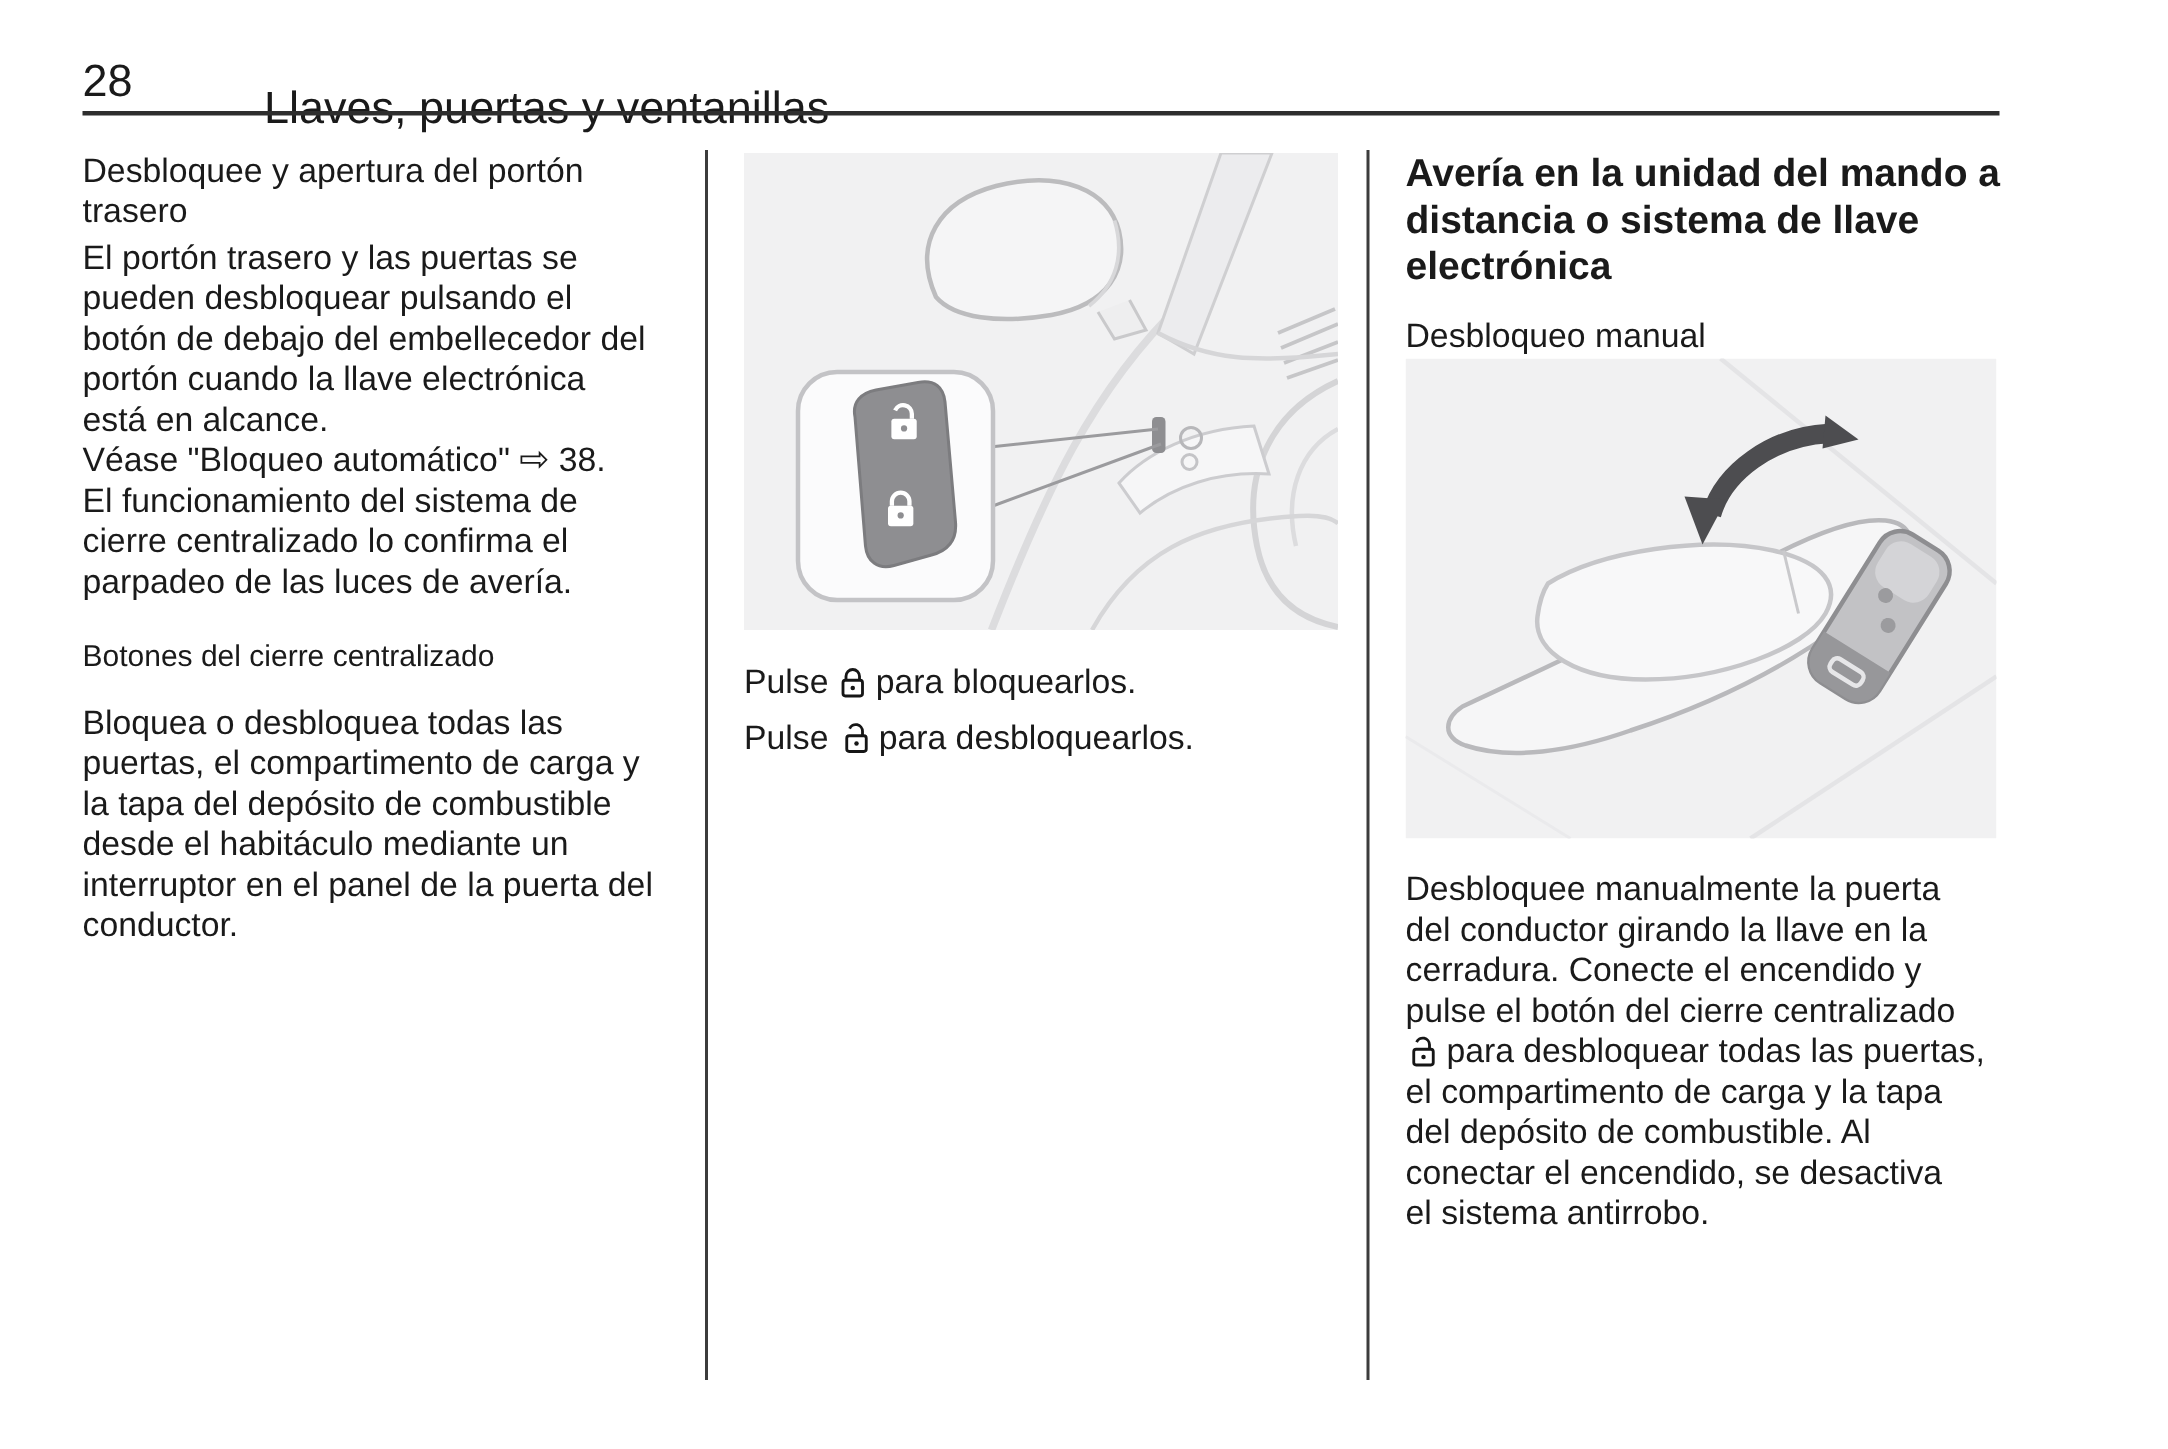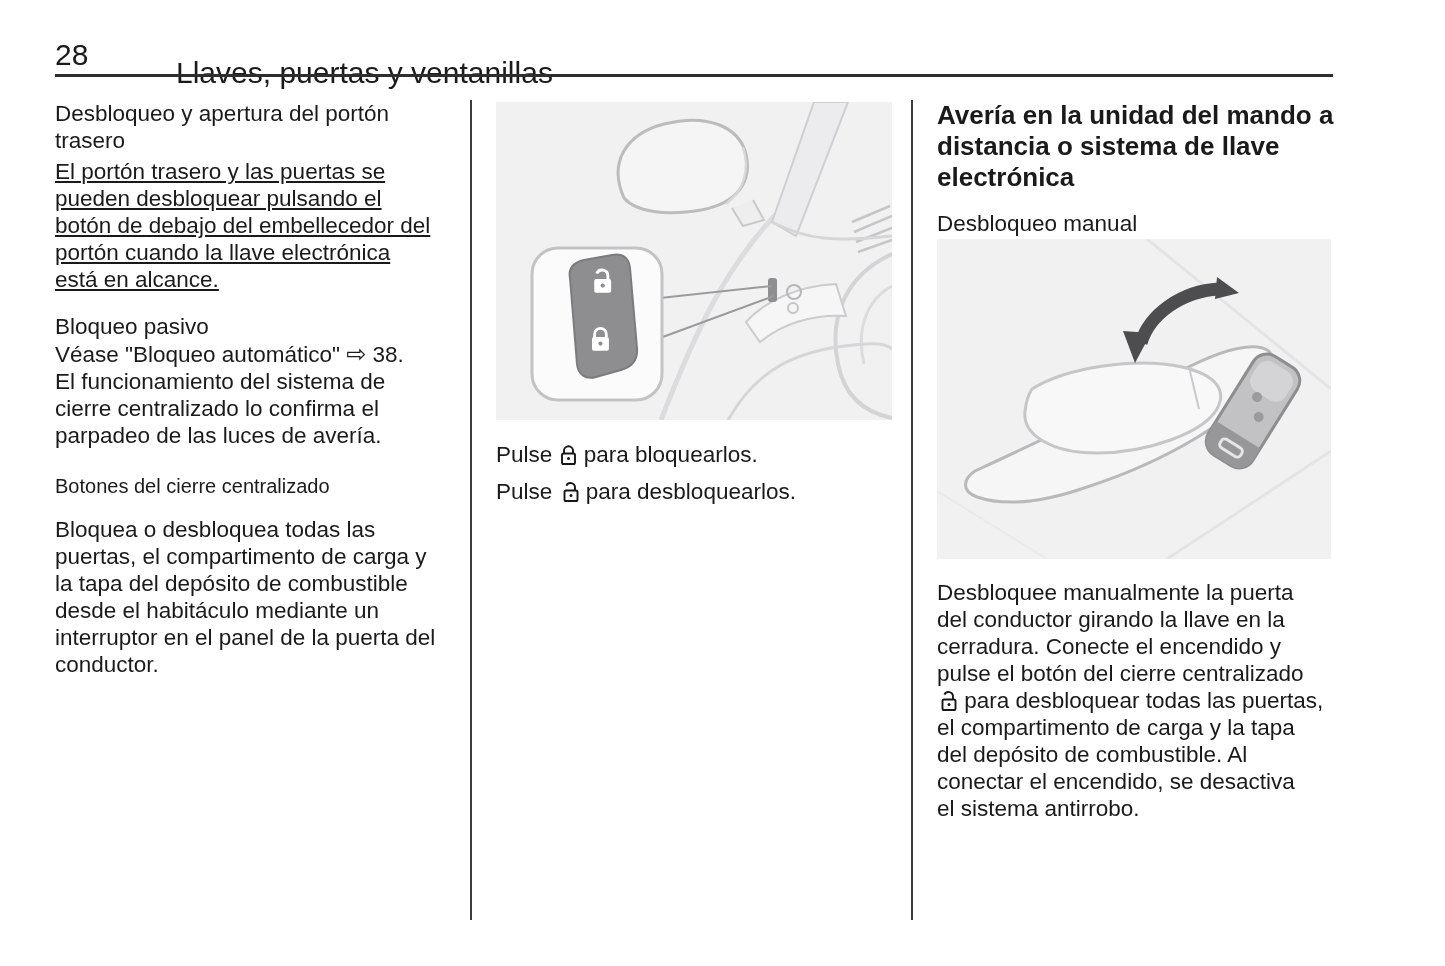--- a/index.html
+++ b/index.html
@@ -17,21 +17,21 @@
   .col      { position:absolute; top:100px; }
   #col1     { left:55px;  width:412px; }
   #col2     { left:496px; width:398px; }
   #col3     { left:937px; width:402px; }
 
   .h3   { font-size:22.5px; line-height:27px; font-weight:400; margin:0; white-space:pre; }
   .body { font-size:22.5px; line-height:27px; font-weight:400; margin:0; white-space:pre; }
   .h2   { font-size:20px;   line-height:31px; font-weight:400; margin:0; white-space:pre; }
   .h1   { font-size:26px;   line-height:31px; font-weight:700; margin:0; white-space:pre; }
 
-  .mt4  { margin-top:4px;text-decoration:underline; }  .mt14 { margin-top:14px; } .mt17 { margin-top:17px; }
+  .mt4  { margin-top:4px; }  .mt14 { margin-top:14px; } .mt17 { margin-top:17px; }
   .mt20 { margin-top:20px; } .mt22 { margin-top:22px; }
 
   .figure { display:block; margin-top:2px; }
   .caption { font-size:22.5px; line-height:30px; white-space:pre; margin:0; }
   .cap1 { margin-top:20px; } .cap2 { margin-top:7px; }
 
   .ic { vertical-align:-4px; }
   .s  { fill:none; stroke:#161616; stroke-width:1.9; }
   .refarrow { font-size:24px; }
 </style>
@@ -41,29 +41,28 @@
 <div id="page">
 
   <div class="pagenum">28</div>
   <div class="chapter">Llaves, puertas y ventanillas</div>
   <div class="hrule"></div>
 
   <div class="vrule" id="vrule1"></div>
   <div class="vrule" id="vrule2"></div>
 
   <div class="col" id="col1">
-    <p class="h3">Desbloqueo y apertura del portón
+    <p class="h3">Desbloquee y apertura del portón
 trasero</p>
     <p class="body mt4">El portón trasero y las puertas se
 pueden desbloquear pulsando el
 botón de debajo del embellecedor del
 portón cuando la llave electrónica
 está en alcance.</p>
 
-    <p class="h3 mt20">Bloqueo pasivo</p>
     <p class="body"><span>Véase "Bloqueo automático" </span><span class="refarrow">⇨</span><span> 38.</span></p>
 
     <p class="body">El funcionamiento del sistema de
 cierre centralizado lo confirma el
 parpadeo de las luces de avería.</p>
 
     <p class="h2 mt22">Botones del cierre centralizado</p>
     <p class="body mt14">Bloquea o desbloquea todas las
 puertas, el compartimento de carga y
 la tapa del depósito de combustible

